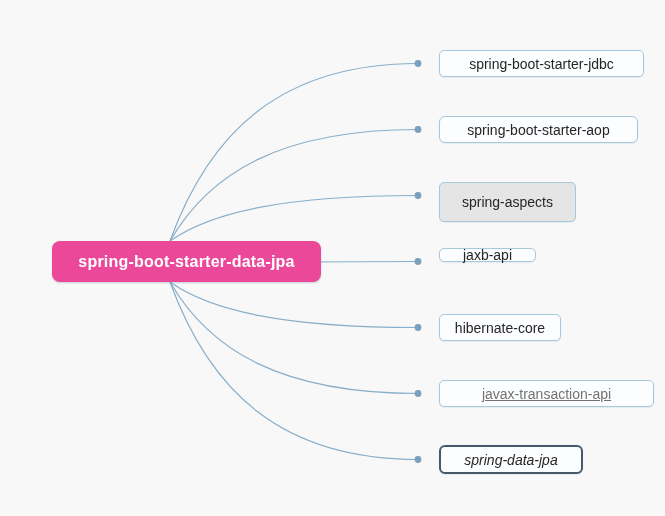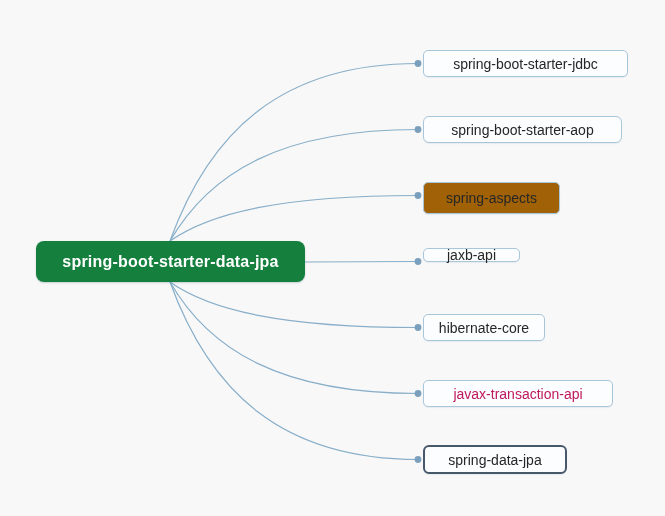--- a/index.html
+++ b/index.html
@@ -21,20 +21,21 @@
   }
   .node {
     position: absolute;
     display: flex;
     align-items: center;
     justify-content: center;
     box-sizing: border-box;
     z-index: 2;
     cursor: default;
     white-space: nowrap;
+    margin-left: 16px;
   }
   .root-node {
     border-radius: 8px;
     font-size: 16px;
     font-weight: 600;
     letter-spacing: 0.2px;
     box-shadow: 0 1px 2px rgba(70, 100, 125, 0.28);
   }
   .child-node {
     border-radius: 5px;
@@ -61,39 +62,39 @@
       <circle cx="418" cy="195.5" r="3.4" fill="#7ba0bd"></circle>
       <path d="M 305 262 L 418 261.5" fill="none" stroke="#88aec9" stroke-width="1.2"></path>
       <circle cx="418" cy="261.5" r="3.4" fill="#7ba0bd"></circle>
       <path d="M 170 282 C 210 310.2 282 327.5 418 327.5" fill="none" stroke="#88aec9" stroke-width="1.2"></path>
       <circle cx="418" cy="327.5" r="3.4" fill="#7ba0bd"></circle>
       <path d="M 170 282 C 210 351.1 282 393.5 418 393.5" fill="none" stroke="#88aec9" stroke-width="1.2"></path>
       <circle cx="418" cy="393.5" r="3.4" fill="#7ba0bd"></circle>
       <path d="M 170 282 C 210 392.1 282 459.5 418 459.5" fill="none" stroke="#88aec9" stroke-width="1.2"></path>
       <circle cx="418" cy="459.5" r="3.4" fill="#7ba0bd"></circle>
     </svg>
-  <div class="node root-node" id="root-node" style="left: 36px; top: 241px; width: 269px; height: 41px; background: #15803d; color: rgb(255, 255, 255);">
+  <div class="node root-node" id="root-node" style="left: 36px; top: 241px; width: 269px; height: 41px; background: #ec4899; color: rgb(255, 255, 255);">
     <span>spring-boot-starter-data-jpa</span>
   </div>
   <div id="child-nodes">
       <div class="node child-node" style="left: 423px; top: 50px; width: 205px; height: 27px; background: rgb(252, 253, 255); color: rgb(38, 38, 38); border-color: rgb(169, 199, 219);">
         <span>spring-boot-starter-jdbc</span>
       </div>
       <div class="node child-node" style="left: 423px; top: 116px; width: 199px; height: 27px; background: rgb(252, 253, 255); color: rgb(38, 38, 38); border-color: rgb(169, 199, 219); border-radius: 6px;">
         <span>spring-boot-starter-aop</span>
       </div>
-      <div class="node child-node" style="left: 423px; top: 182px; width: 137px; height: 32px; background: #a16207; color: rgb(38, 38, 38); border-color: rgb(169, 199, 219);">
+      <div class="node child-node" style="left: 423px; top: 182px; width: 137px; height: 40px; background: #e5e5e5; color: rgb(38, 38, 38); border-color: rgb(169, 199, 219);">
         <span>spring-aspects</span>
       </div>
       <div class="node child-node" style="left: 423px; top: 248px; width: 97px; height: 14px; background: rgb(252, 253, 255); color: rgb(38, 38, 38); border-color: rgb(169, 199, 219);">
         <span>jaxb-api</span>
       </div>
       <div class="node child-node" style="left: 423px; top: 314px; width: 122px; height: 27px; background: rgb(252, 253, 255); color: rgb(38, 38, 38); border-color: rgb(169, 199, 219);">
         <span>hibernate-core</span>
       </div>
-      <div class="node child-node" style="left: 423px; top: 380px; width: 190px; height: 27px; background: rgb(252, 253, 255); color: #be185d; border-color: rgb(169, 199, 219);">
+      <div class="node child-node" style="left: 423px; top: 380px; width: 215px; height: 27px; background: rgb(252, 253, 255); color: #737373; border-color: rgb(169, 199, 219); text-decoration: underline;">
         <span>javax-transaction-api</span>
       </div>
-      <div class="node child-node selected" style="left: 423px; top: 445px; width: 144px; height: 29px; background: rgb(252, 253, 255); color: rgb(38, 38, 38); border-color: rgb(71, 88, 107);">
+      <div class="node child-node selected" style="left: 423px; top: 445px; width: 144px; height: 29px; background: rgb(252, 253, 255); color: rgb(38, 38, 38); border-color: rgb(71, 88, 107); font-style: italic;">
         <span>spring-data-jpa</span>
       </div>
     </div>
 </div>
 
 </body></html>

